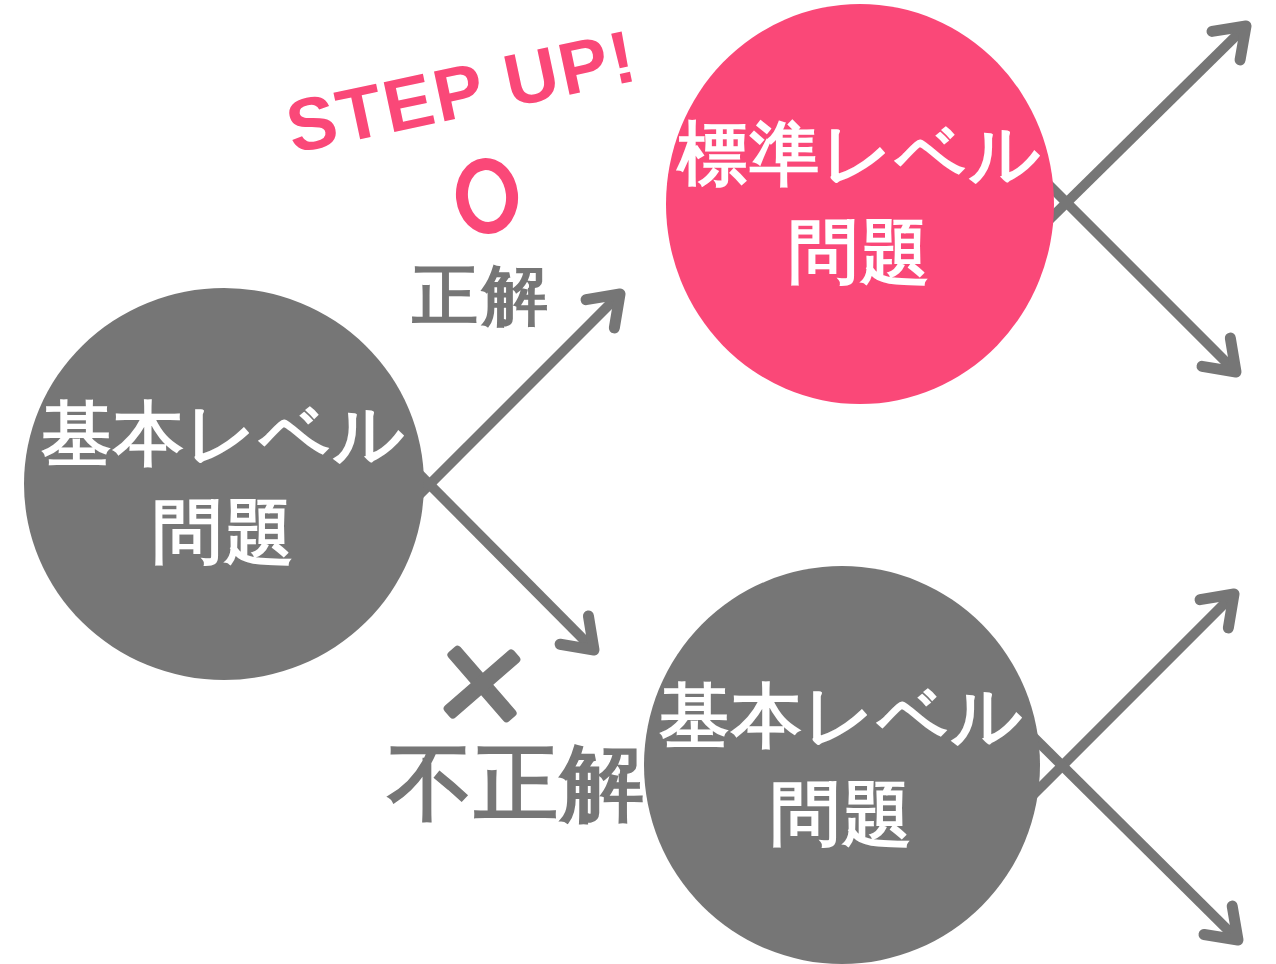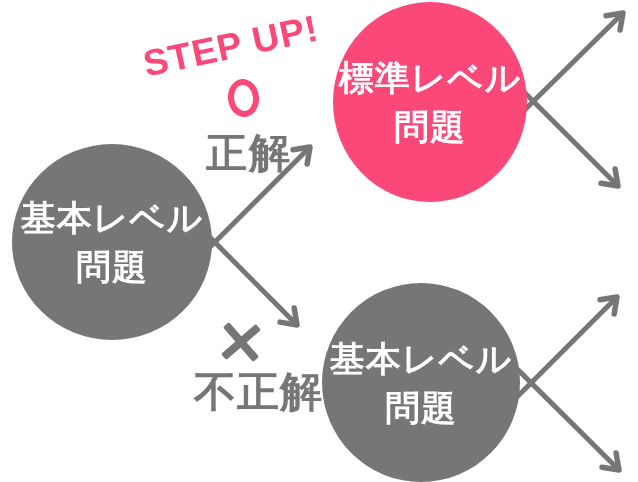--- a/index.html
+++ b/index.html
@@ -36,21 +36,21 @@
   }
 
   .maru {
     position:absolute; left:228px; top:79px;
     width:31px; height:38px;
     border:6.5px solid var(--pink,#fa4878); border-radius:50%;
     transform:rotate(-6deg);
   }
 
   .lbl { position:absolute; color:var(--gray,#767676); font-weight:bold; white-space:nowrap; }
-  .lbl-correct   { left:206px; top:126px; font-size:41px; letter-spacing:2px; }
+  .lbl-correct   { left:206px; top:126px; font-size:33px; letter-spacing:2px; }
   .lbl-incorrect { left:194px; top:364px; font-size:42px; letter-spacing:1px; }
 
   .batsu { position:absolute; left:221px; top:321px; width:40px; height:42px; transform:rotate(4deg); }
   .batsu i {
     position:absolute; left:-3px; top:17px; width:46px; height:8px;
     background:var(--gray,#767676); border-radius:2px; display:block;
   }
   .batsu .b1 { transform:rotate(45deg); }
   .batsu .b2 { transform:rotate(-45deg); }
 </style>

